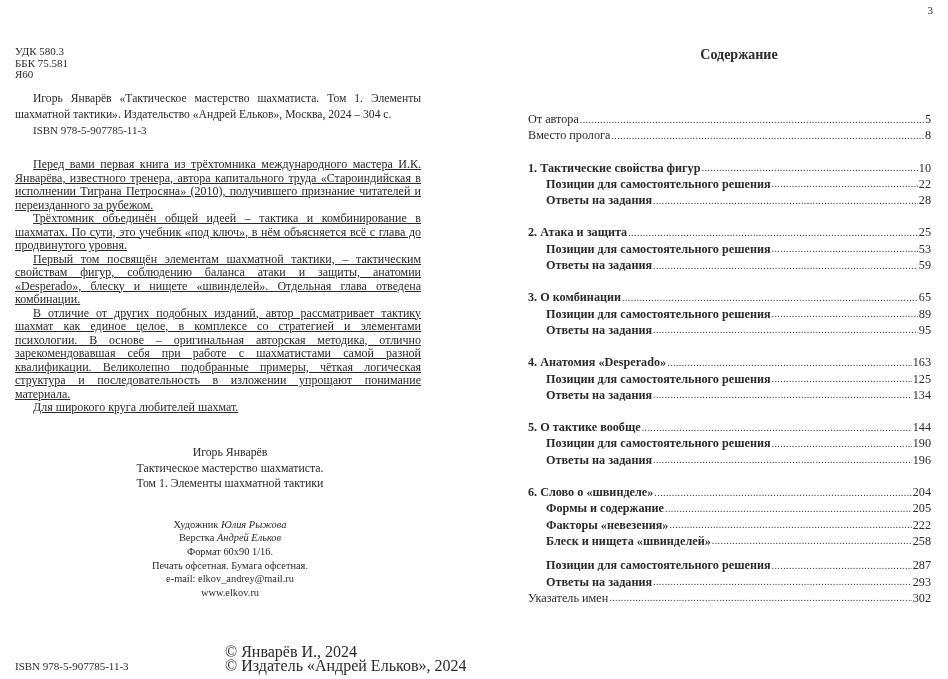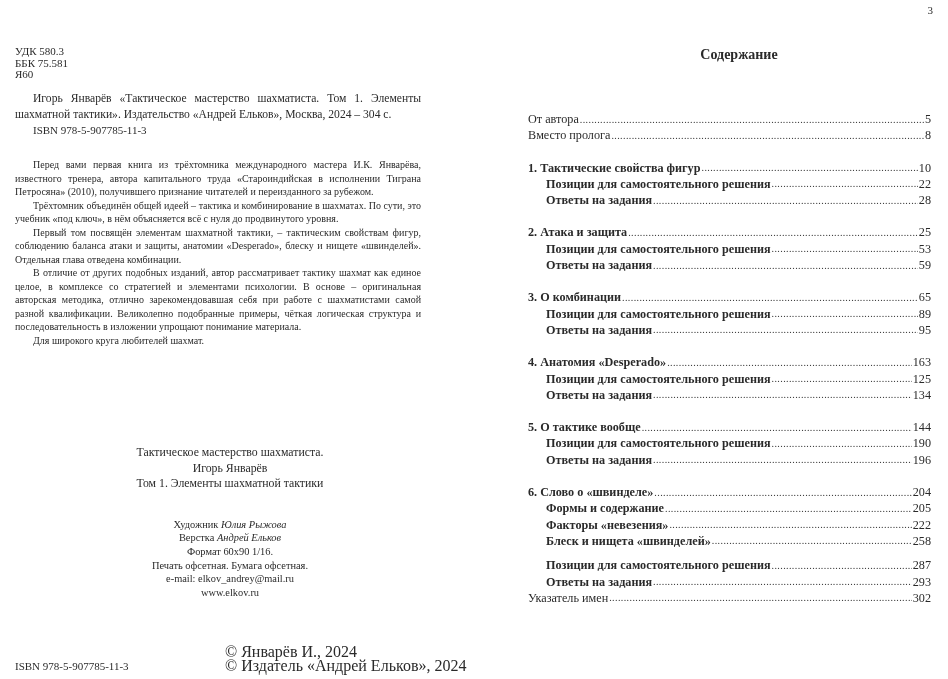--- a/index.html
+++ b/index.html
@@ -47,22 +47,23 @@
       left: 33px;
       top: 123px;
       font-size: 11px;
       line-height: 15px;
     }
     .annotation {
       position: absolute;
       left: 15px;
       top: 158px;
       width: 406px;
-      font-size: 10px;
+      font-size: 12px;
       line-height: 13.5px;
+      text-decoration: underline;
     }
     .annotation p {
       margin: 0;
       text-align: justify;
       text-indent: 18px;
     }
     .imprint {
       position: absolute;
       left: 80px;
       top: 445px;
@@ -160,30 +161,30 @@
   <div>ББК 75.581</div>
   <div>Я60</div>
 </div>
 
 <div class="bib">Игорь Январёв «Тактическое мастерство шахматиста. Том 1. Элементы шахматной тактики». Издательство «Андрей Ельков», Москва, 2024 – 304 с.</div>
 
 <div class="isbn-top">ISBN 978-5-907785-11-3</div>
 
 <div class="annotation">
   <p>Перед вами первая книга из трёхтомника международного мастера И.К. Январёва, известного тренера, автора капитального труда «Староиндийская в исполнении Тиграна Петросяна» (2010), получившего признание читателей и переизданного за рубежом.</p>
-  <p>Трёхтомник объединён общей идеей – тактика и комбинирование в шахматах. По сути, это учебник «под ключ», в нём объясняется всё с нуля до продвинутого уровня.</p>
+  <p>Трёхтомник объединён общей идеей – тактика и комбинирование в шахматах. По сути, это учебник «под ключ», в нём объясняется всё с глава до продвинутого уровня.</p>
   <p>Первый том посвящён элементам шахматной тактики, – тактическим свойствам фигур, соблюдению баланса атаки и защиты, анатомии «Desperado», блеску и нищете «швинделей». Отдельная глава отведена комбинации.</p>
   <p>В отличие от других подобных изданий, автор рассматривает тактику шахмат как единое целое, в комплексе со стратегией и элементами психологии. В основе – оригинальная авторская методика, отлично зарекомендовавшая себя при работе с шахматистами самой разной квалификации. Великолепно подобранные примеры, чёткая логическая структура и последовательность в изложении упрощают понимание материала.</p>
   <p>Для широкого круга любителей шахмат.</p>
 </div>
 
 <div class="imprint">
   <div class="title-block">
+    <div>Игорь Январёв</div>
     <div>Тактическое мастерство шахматиста.</div>
-    <div>Игорь Январёв</div>
     <div>Том 1. Элементы шахматной тактики</div>
   </div>
   <div class="credits">
     <div><span>Художник </span><i>Юлия Рыжова</i></div>
     <div><span>Верстка </span><i>Андрей Ельков</i></div>
     <div>Формат 60x90 1/16.</div>
     <div>Печать офсетная. Бумага офсетная.</div>
     <div>e-mail: elkov_andrey@mail.ru</div>
     <div>www.elkov.ru</div>
   </div>

